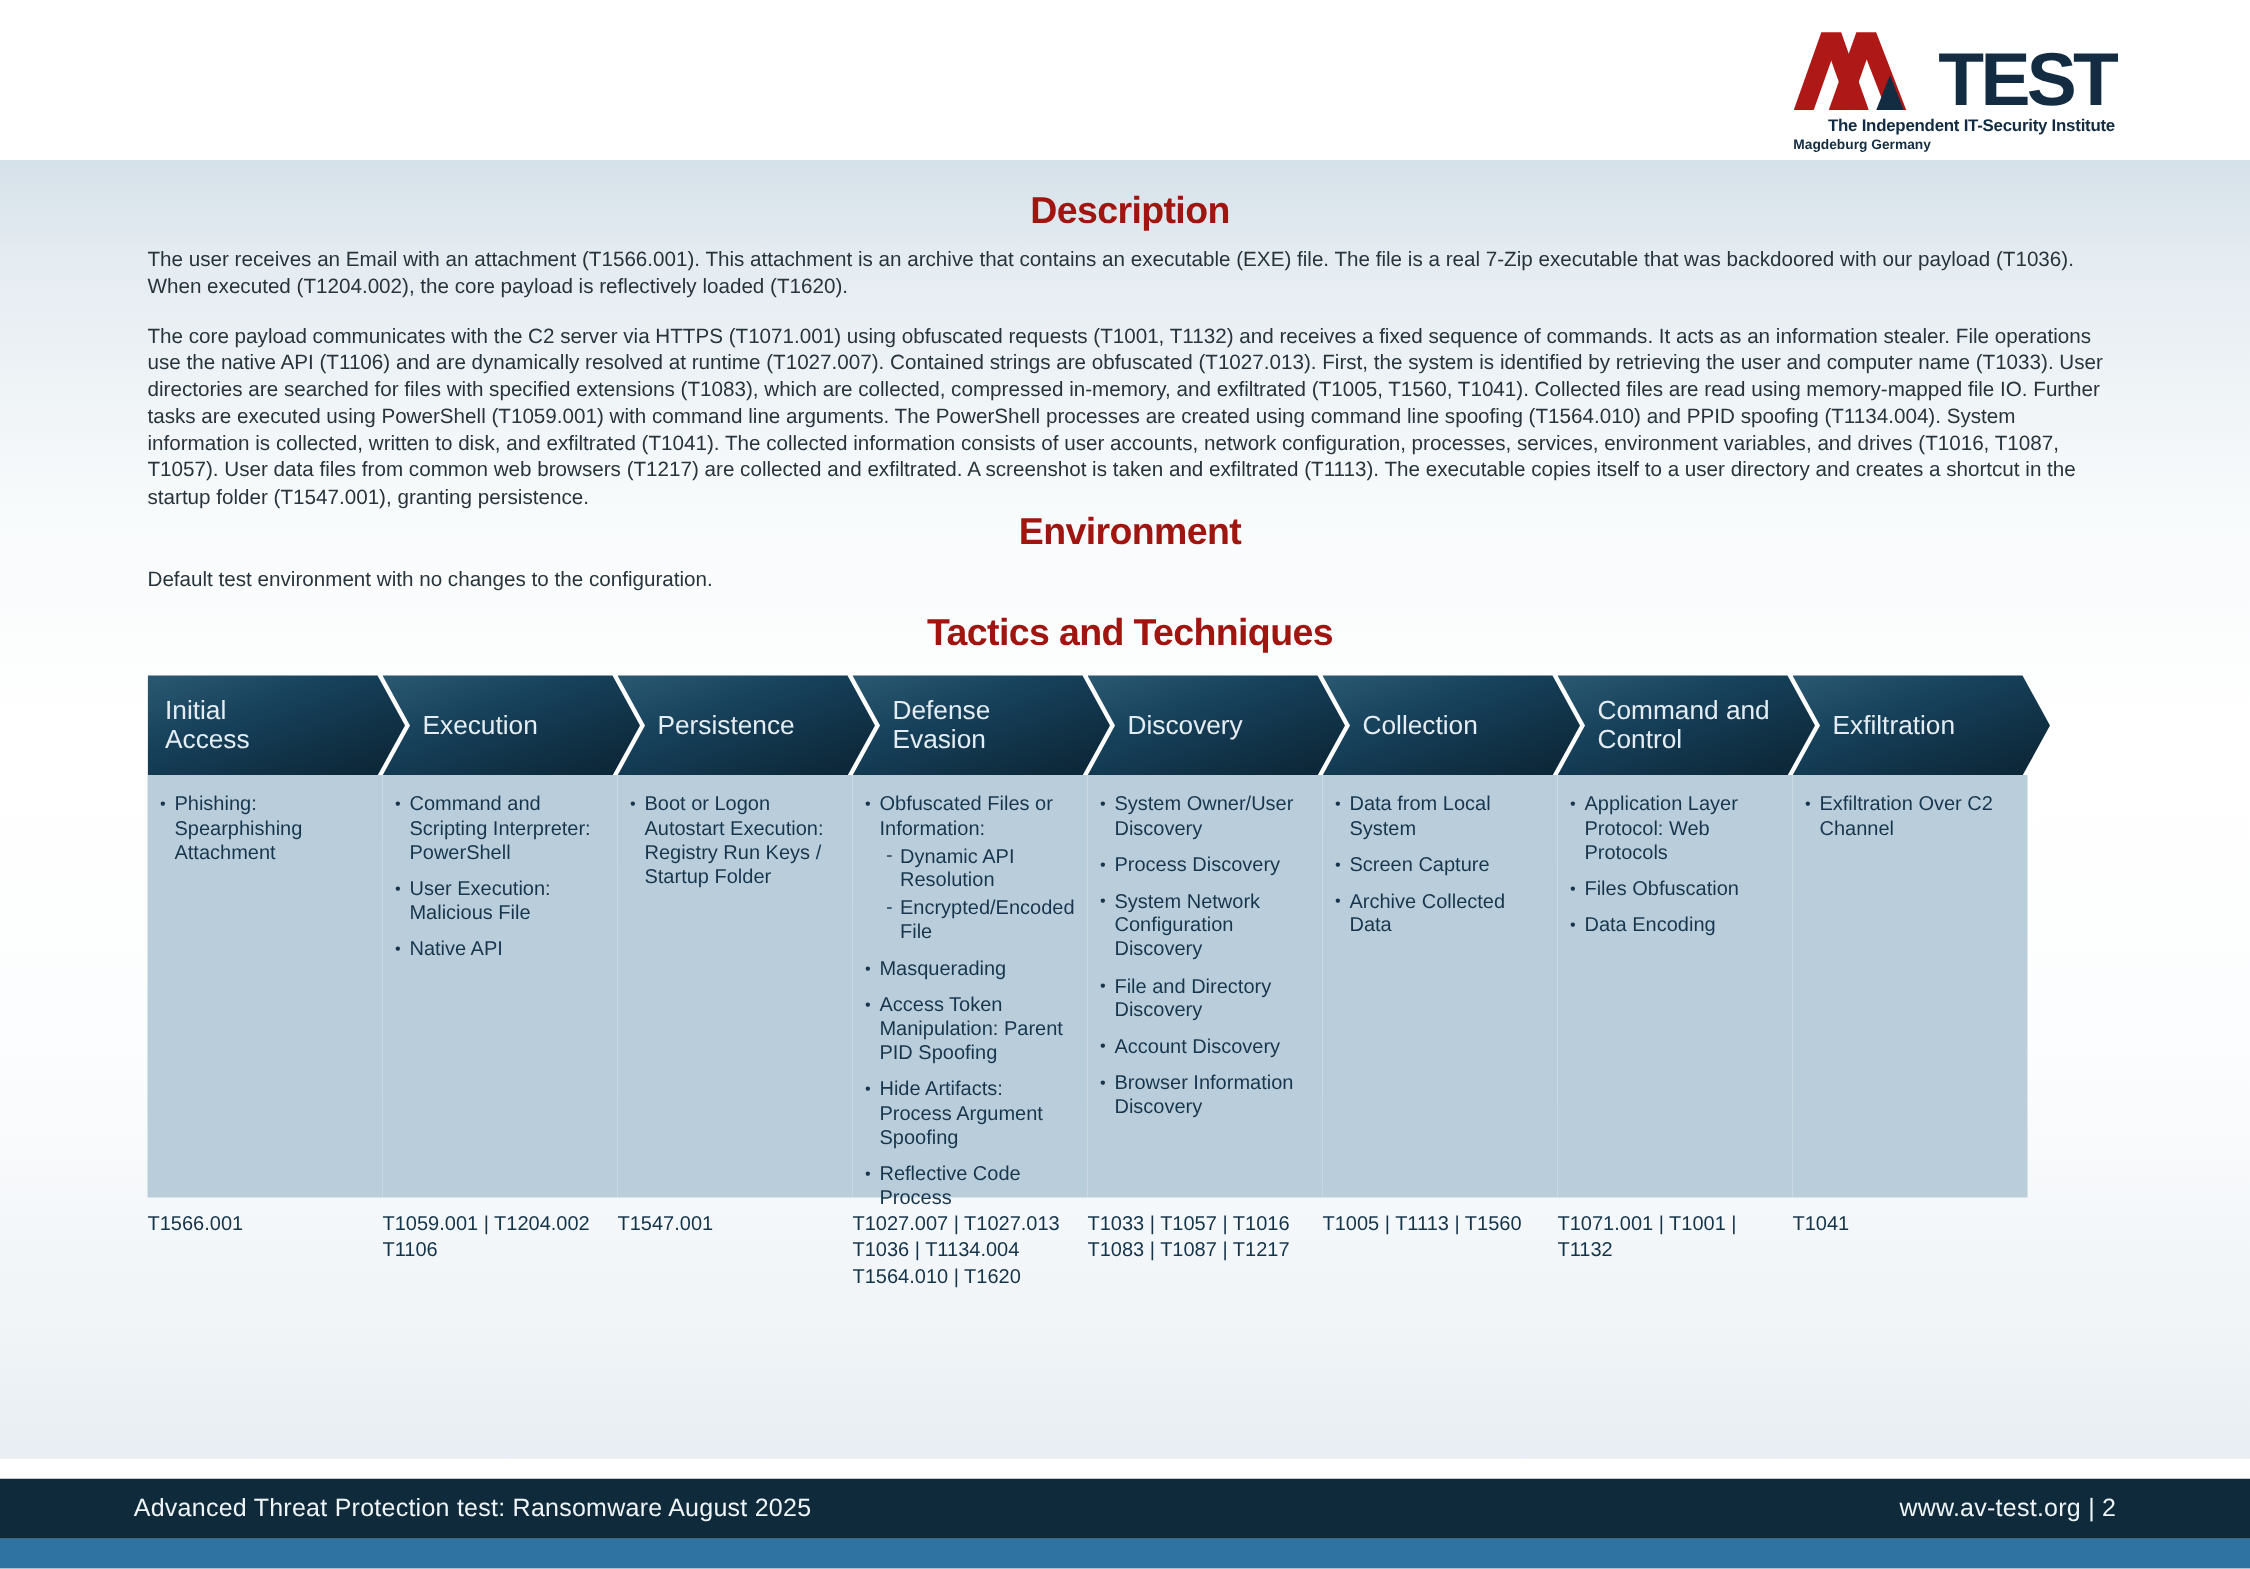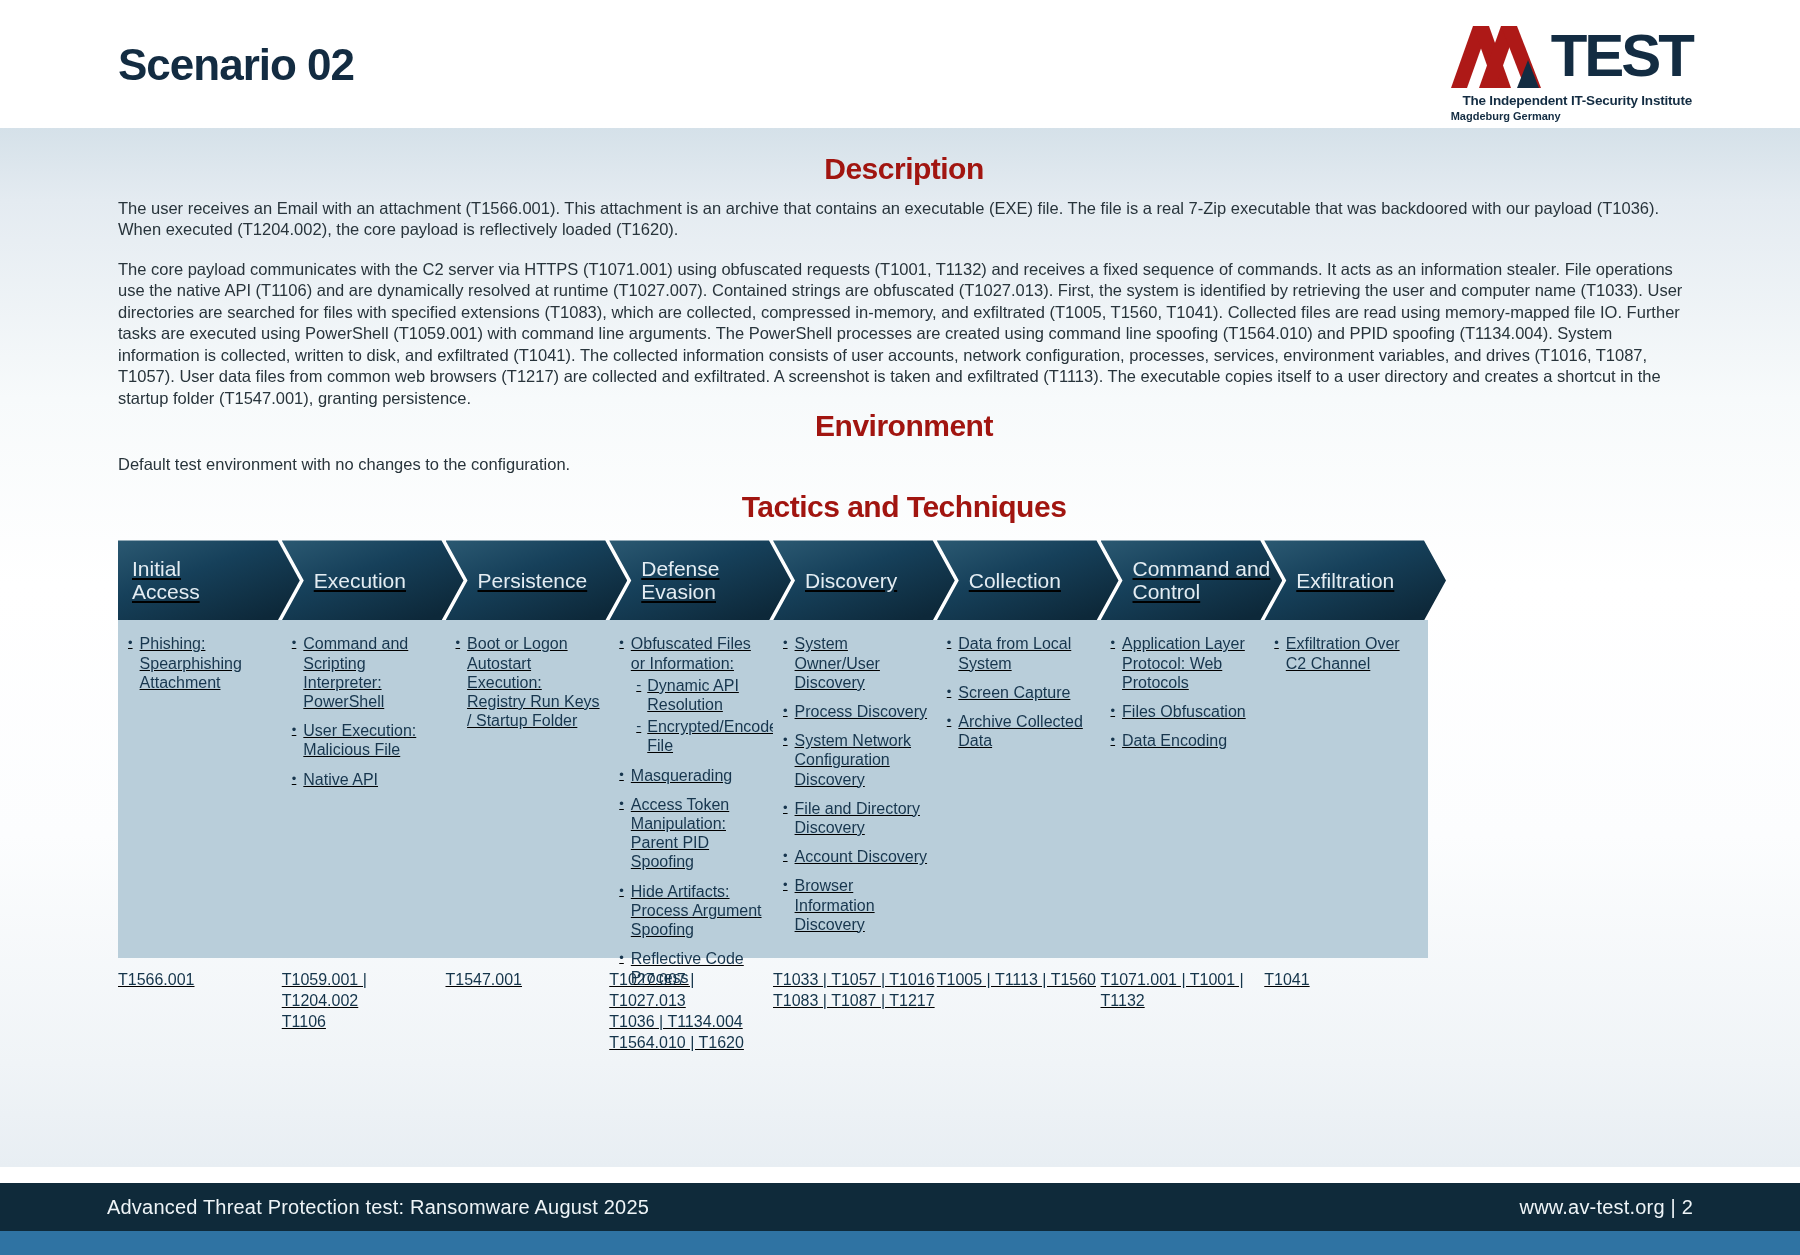--- a/index.html
+++ b/index.html
@@ -7,21 +7,21 @@
   .page {
     position:relative; width:1800px; height:1255px; overflow:hidden; background:#ffffff;
   }
   
   .top-band { position:absolute; top:0; left:0; right:0; height:128px; background:#ffffff; z-index:2; }
   .page-title {
     position:absolute; left:118px; top:40px;
     font-size:44px; font-weight:bold; color:var(--navy,#132c42); letter-spacing:-1px;
   }
   .logo { position:absolute; right:108px; top:24px; }
-  .logo-row { display:flex; align-items:center; gap:4px; }
+  .logo-row { display:flex; align-items:flex-end; gap:20px; }
   .logo-test { font-size:60px; font-weight:bold; color:var(--navy,#132c42); letter-spacing:-3px; line-height:0.82; }
   .logo-tagline { font-size:13.5px; font-weight:bold; color:var(--navy,#132c42); text-align:right; margin-top:5px; letter-spacing:-0.2px; }
   .logo-location { font-size:11px; font-weight:bold; color:var(--navy,#132c42); text-align:left; margin-top:2px; }
 
   
   .band {
     position:absolute; top:128px; left:0; right:0; bottom:88px; overflow:hidden;
     background:linear-gradient(180deg,#d5e1e9 0%, #e4ebf1 7%, #f7fafb 26%, #ffffff 44%, #fcfdfe 68%, #f0f4f7 90%, #e8eef3 100%);
   }
   .content { padding:24px 110px 0 118px; }
@@ -29,21 +29,21 @@
   h2.sec {
     margin:0; font-size:30px; font-weight:bold; color:var(--red,#a11510); letter-spacing:-0.5px;text-align:center;
   }
   .para { margin:12px 0 0 0; font-size:16.5px; line-height:1.3; color:#28343b; max-width:1572px; }
   .para + .para { margin-top:18px; }
   .env-text { margin-top:12px; font-size:16.5px; color:#28343b; }
   .sec-env { margin-top:34px; }
   .sec-tactics { margin-top:34px; }
 
   
-  .kill-chain { display:flex; gap:0; margin-top:16px; width:1310px;text-decoration:underline; }
+  .kill-chain { display:flex; gap:0; margin-top:16px; width:1504px; }
   .kc-col { flex:1 1 0; min-width:0; position:relative; }
   .kc-head {
     height:80px; width:calc(100% + 18px); position:relative;
     background:linear-gradient(160deg,#2b5972 0%, #16405a 40%, #0d2839 90%);
     color:#e4edf3; display:flex; flex-direction:column; justify-content:center;
     padding-left:14px; box-sizing:border-box;
     font-size:21px; line-height:1.12; font-weight:normal;
     clip-path:polygon(0 0, calc(100% - 22px) 0, 100% 50%, calc(100% - 22px) 100%, 0 100%);
   }
   .kc-head.notched {
@@ -71,21 +71,20 @@
   }
   .footbar span { color:#eef4f7; font-size:20px; letter-spacing:0.2px; }
   .bottom-strip { position:absolute; left:0; right:0; bottom:0; height:24px; background:var(--strip,#2f73a3); z-index:3; }
 </style>
 </head>
 <body>
 
 <div class="page">
 
   <div class="top-band">
-    <div class="page-title">Scenario 02</div>
 
     <div class="logo">
       <div class="logo-row">
         <svg class="logo-mark" width="96" height="64" viewBox="0 0 96 64" aria-hidden="true">
           <polygon fill="#ae1917" points="0,64 22,2 38,2 16,64"></polygon>
           <polygon fill="#ae1917" points="22,2 38,2 60,64 44,64"></polygon>
           <polygon fill="#ae1917" points="28,64 50,2 66,2 44,64"></polygon>
           <polygon fill="#ae1917" points="50,2 66,2 90,64 74,64"></polygon>
           <polygon fill="#132c42" points="66,64 77,36 88,64"></polygon>
         </svg>

